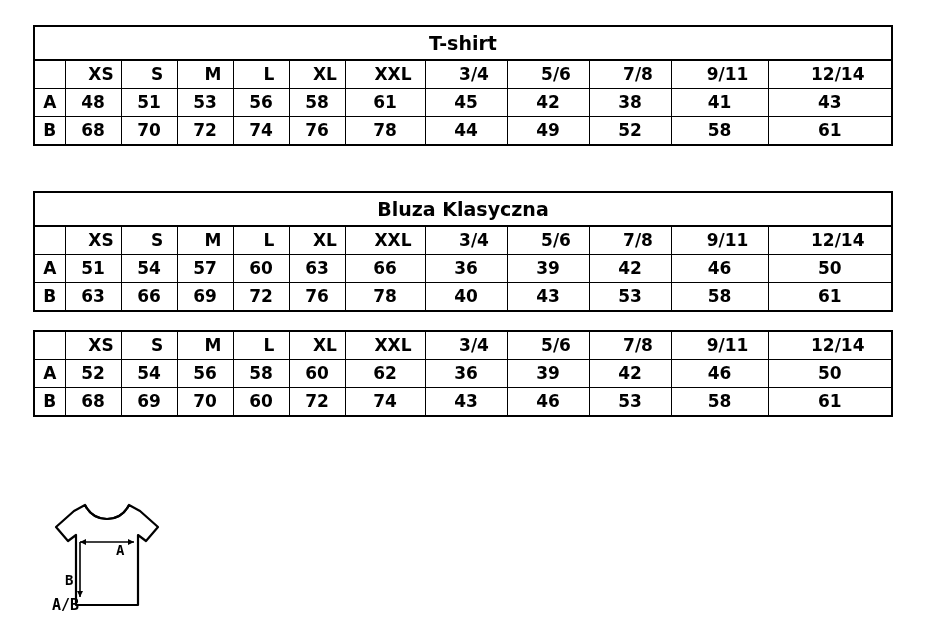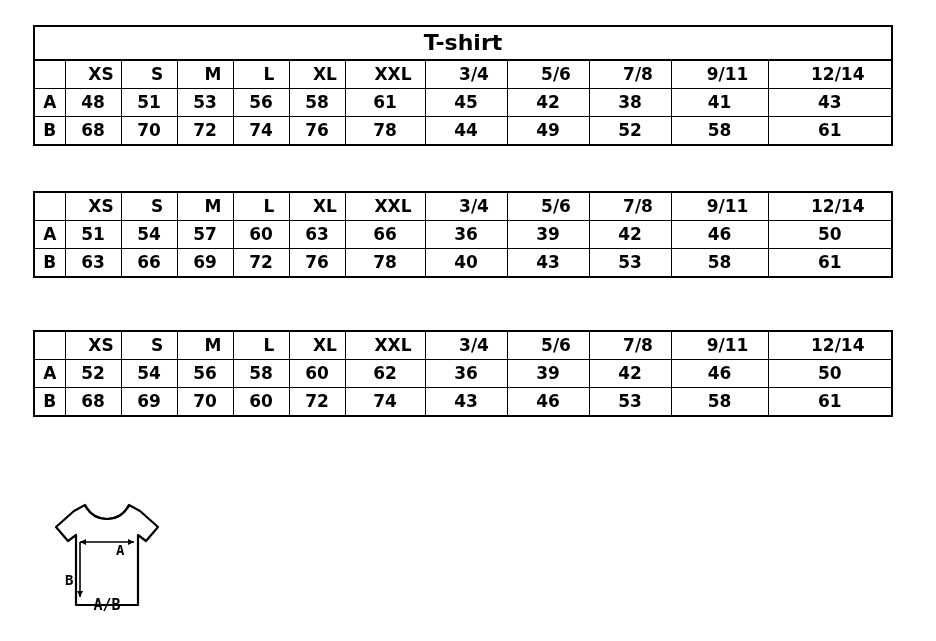--- a/index.html
+++ b/index.html
@@ -31,21 +31,21 @@
     border: 1px solid #000;
     text-align: center;
     vertical-align: middle;
     font-size: 17px;
     font-weight: bold;
     padding: 0;
     height: 27px;
     line-height: 27px;
   }
   table.size-table td.title-cell {
-    font-size: 22px;
+    font-size: 19px;
     font-weight: bold;
     height: 32px;
     line-height: 32px;
     border-bottom: 2px solid #000;
   }
   table.size-table td.rowlabel {
     font-size: 17px;
     font-weight: bold;
   }
   table.size-table td.header-cell {
@@ -75,21 +75,21 @@
     left: 52px;
     top: 497px;
     width: 110px;
     height: 125px;
   }
   .diagram-caption {
     position: absolute;
     left: 52px;
     top: 596px;
     width: 110px;
-    text-align: center;
+    text-align: left;
     font-size: 15px;
     font-weight: bold;
     font-family: "DejaVu Sans Mono", "Liberation Mono", monospace;
   }
 </style>
 </head>
 <body>
 
 <div class="page">
 
@@ -167,20 +167,23 @@
         <col class="c-xl">
         <col class="c-xxl">
         <col class="c-34">
         <col class="c-56">
         <col class="c-78">
         <col class="c-911">
         <col class="c-1214">
     </colgroup>
     <tbody>
       <tr>
+        <td class="title-cell" colspan="12">Bluza Klasyczna</td>
+      </tr>
+      <tr>
         <td class="header-cell"></td>
         <td class="header-cell">XS</td>
         <td class="header-cell">S</td>
         <td class="header-cell">M</td>
         <td class="header-cell">L</td>
         <td class="header-cell">XL</td>
         <td class="header-cell">XXL</td>
         <td class="header-cell">3/4</td>
         <td class="header-cell">5/6</td>
         <td class="header-cell">7/8</td>

